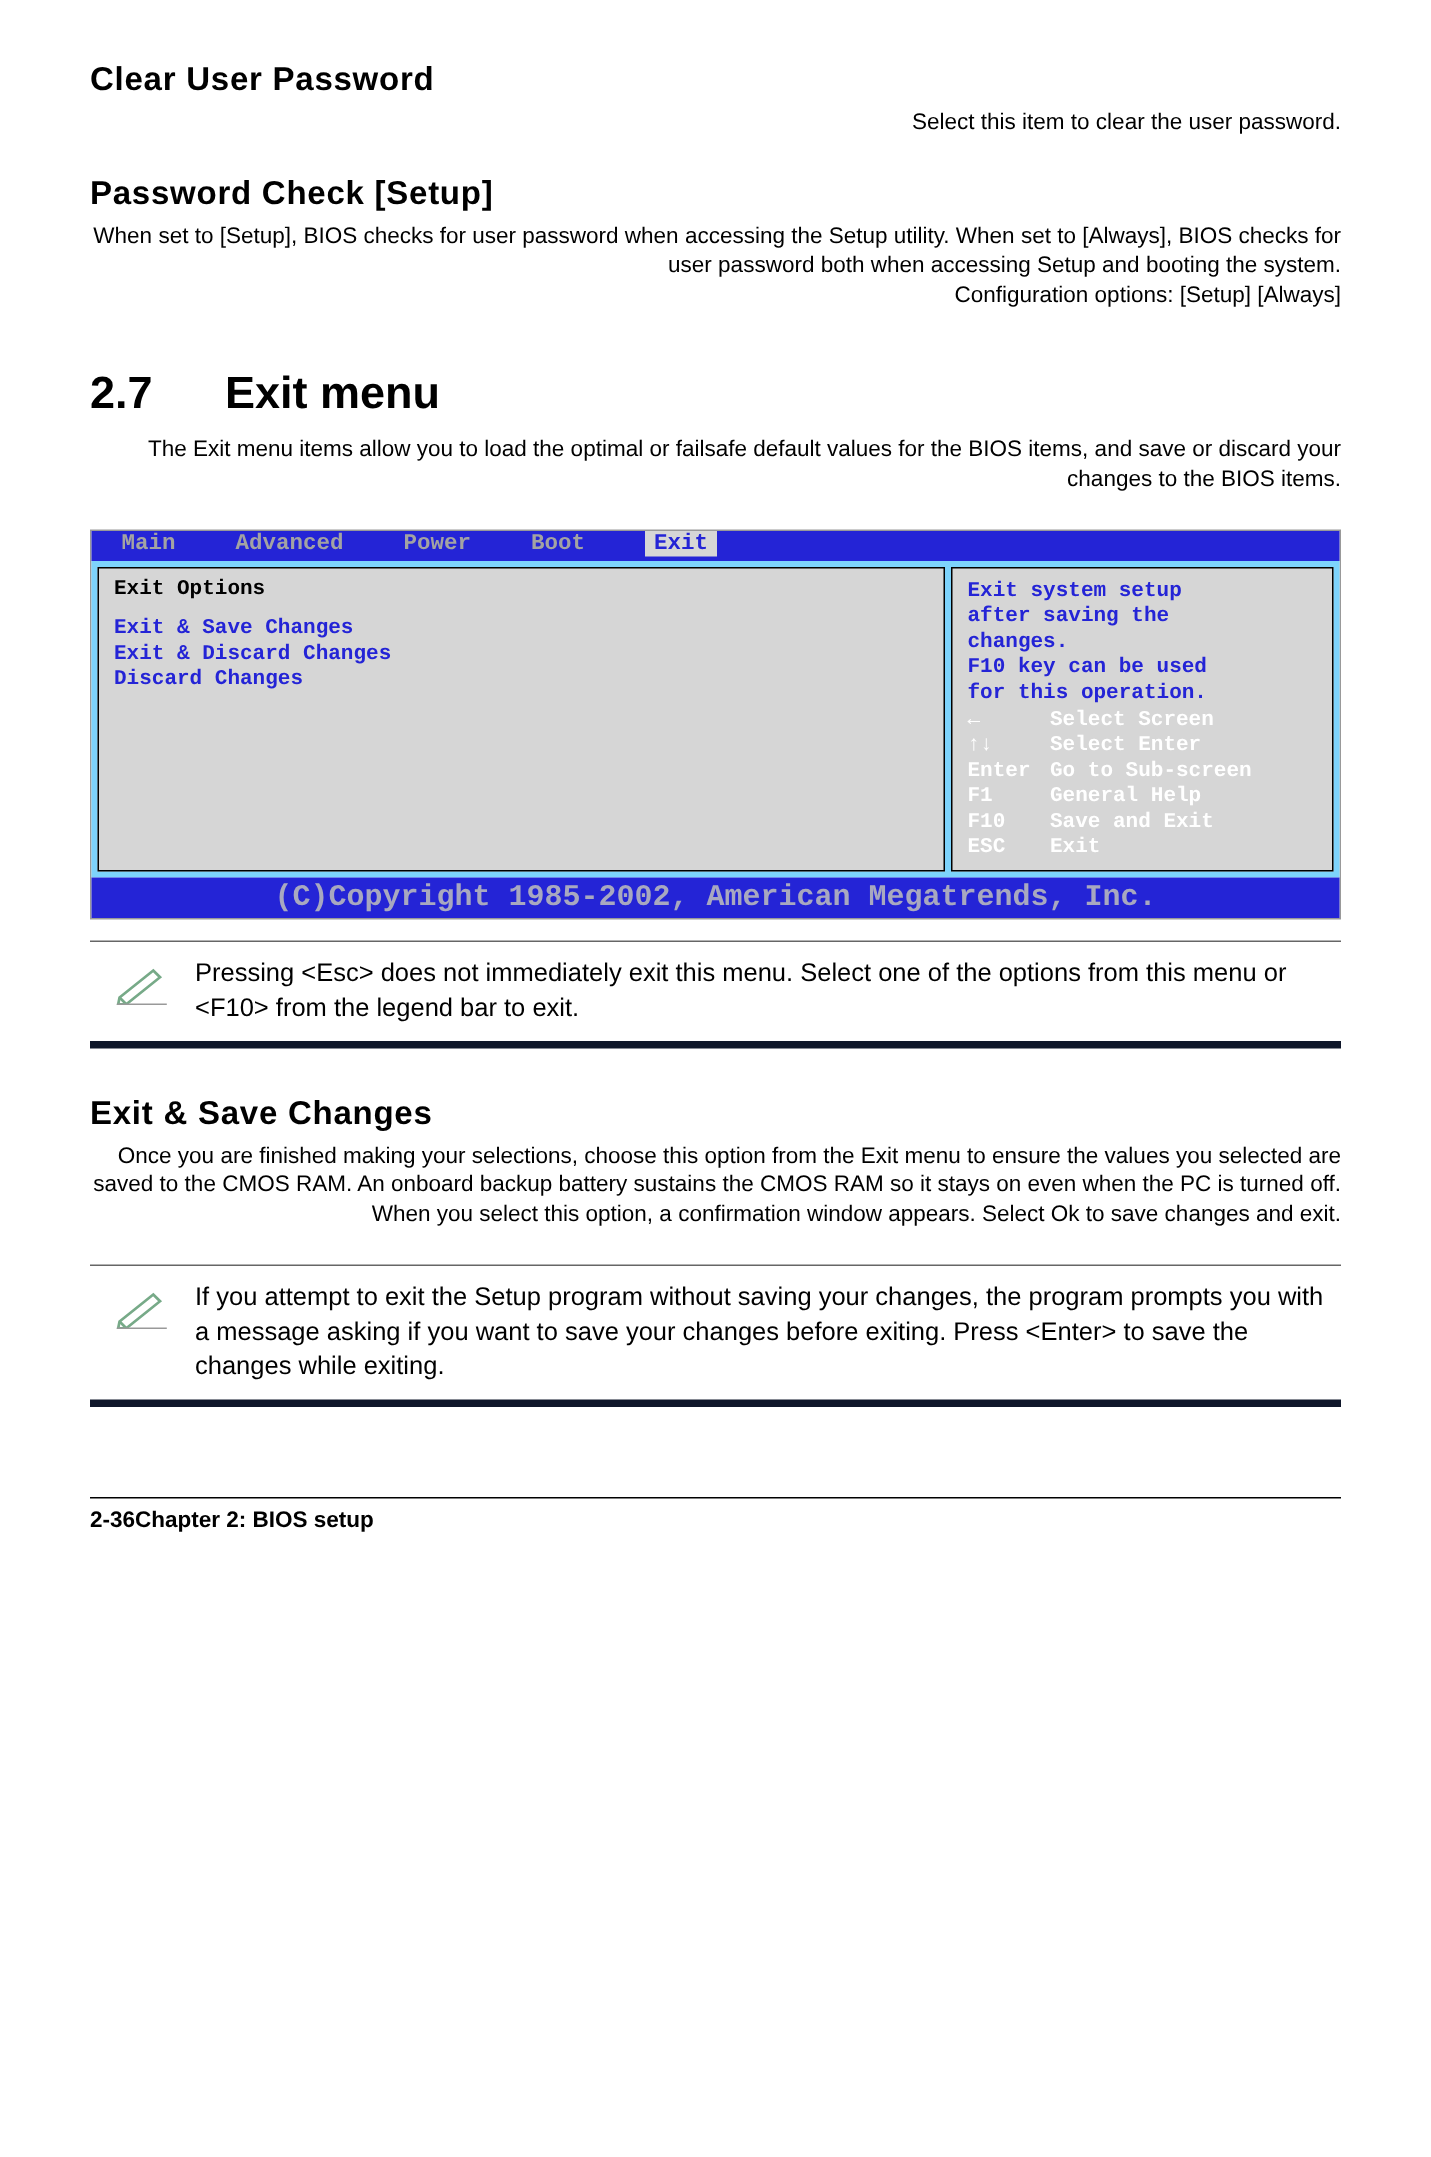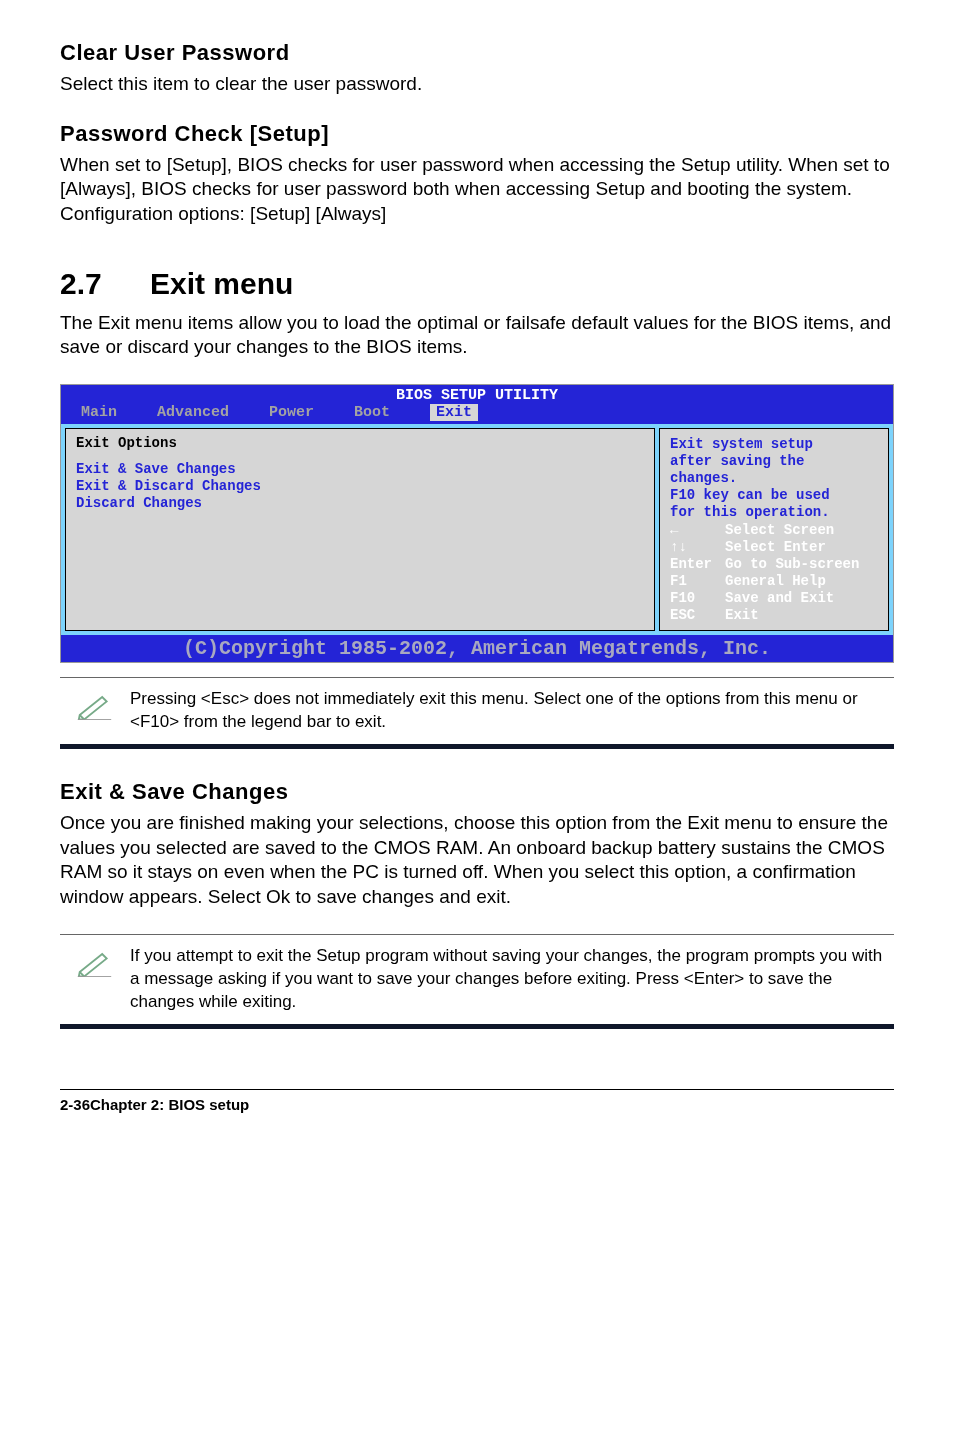--- a/index.html
+++ b/index.html
@@ -12,23 +12,24 @@
     width: 954px;
   }
   h3.subhead {
     font-family: Arial, sans-serif;
     font-weight: bold;
     font-size: 22px;
     margin: 0 0 6px 0;
     letter-spacing: 0.5px;
   }
   p.body {
-    font-size: 19px;
+    font-size: 15px;
     line-height: 1.3;
     margin: 0 0 24px 0;
+    text-align: right;
   }
   h2.section-title {
     font-family: Arial, sans-serif;
     font-weight: bold;
     font-size: 30px;
     margin: 40px 0 10px 0;
   }
   .sn { display:inline-block; width:90px; }
   .bios-box {
     margin: 18px 0 10px 0;
@@ -73,21 +74,21 @@
     padding: 6px 10px 80px 10px;
     font-family: "Courier New", monospace;
     font-weight: bold;
     font-size: 14px;
     color: #2424d6;
     background: #d6d6d6;
   }
   .bios-left .heading { color: #000; margin-bottom: 10px; }
   .bios-left .item { margin: 1px 0; }
   .bios-right {
-    width: 230px;
+    width: 255px;
     border: 1px solid #000;
     margin: 4px 4px 4px 2px;
     padding: 6px 10px;
     font-family: "Courier New", monospace;
     font-weight: bold;
     font-size: 14px;
     color: #2424d6;
     background: #d6d6d6;
     display:flex;
     flex-direction:column;
@@ -145,21 +146,20 @@
 <h3 class="subhead">Password Check [Setup]</h3>
 <p class="body" style="white-space:pre-line;">When set to [Setup], BIOS checks for user password when accessing the Setup utility. When set to [Always], BIOS checks for user password both when accessing Setup and booting the system.
 Configuration options: [Setup] [Always]</p>
 
 <h2 class="section-title">
   <span class="sn">2.7</span><span>Exit menu</span>
 </h2>
 <p class="body">The Exit menu items allow you to load the optimal or failsafe default values for the BIOS items, and save or discard your changes to the BIOS items.</p>
 
 <div class="bios-box">
-  <div class="bios-header">BIOS SETUP UTILITY</div>
   <div class="bios-tabs">
     <span>Main</span>
     <span>Advanced</span>
     <span>Power</span>
     <span>Boot</span>
     <span class="active">Exit</span>
   </div>
   <div class="bios-body">
     <div class="bios-left">
       <div class="heading">Exit Options</div>

